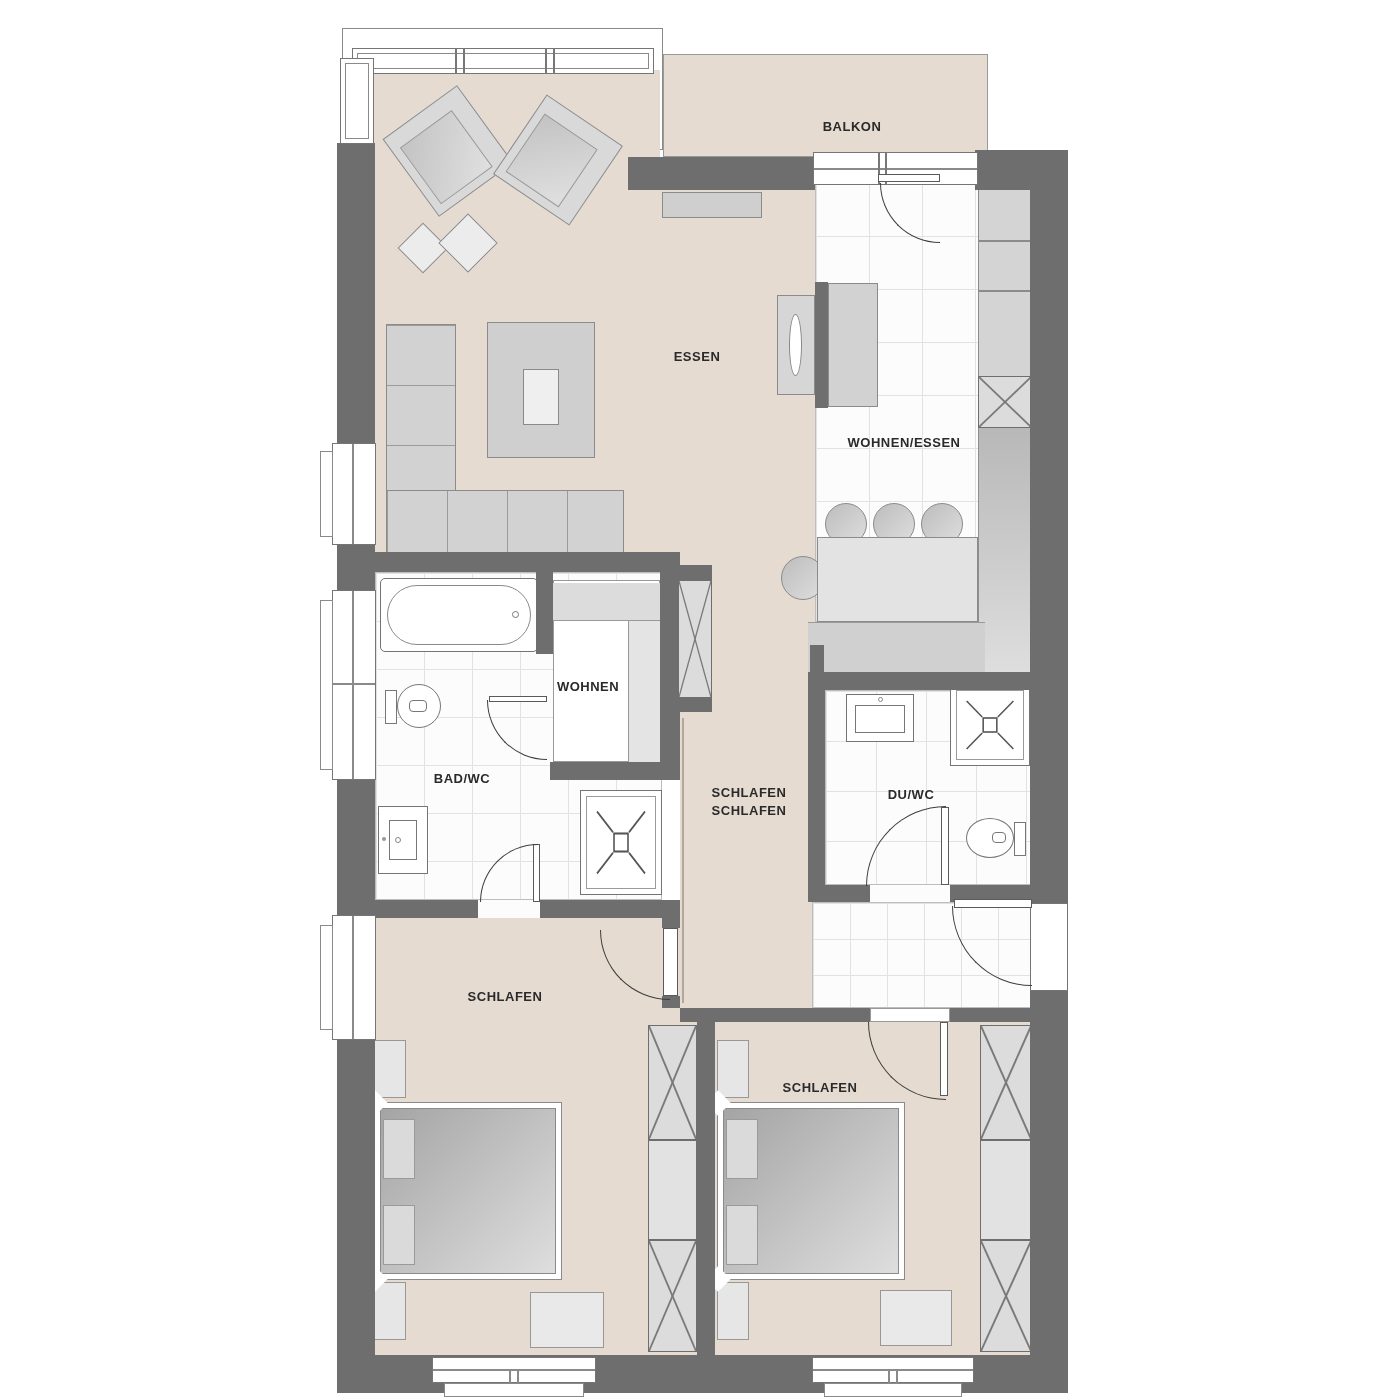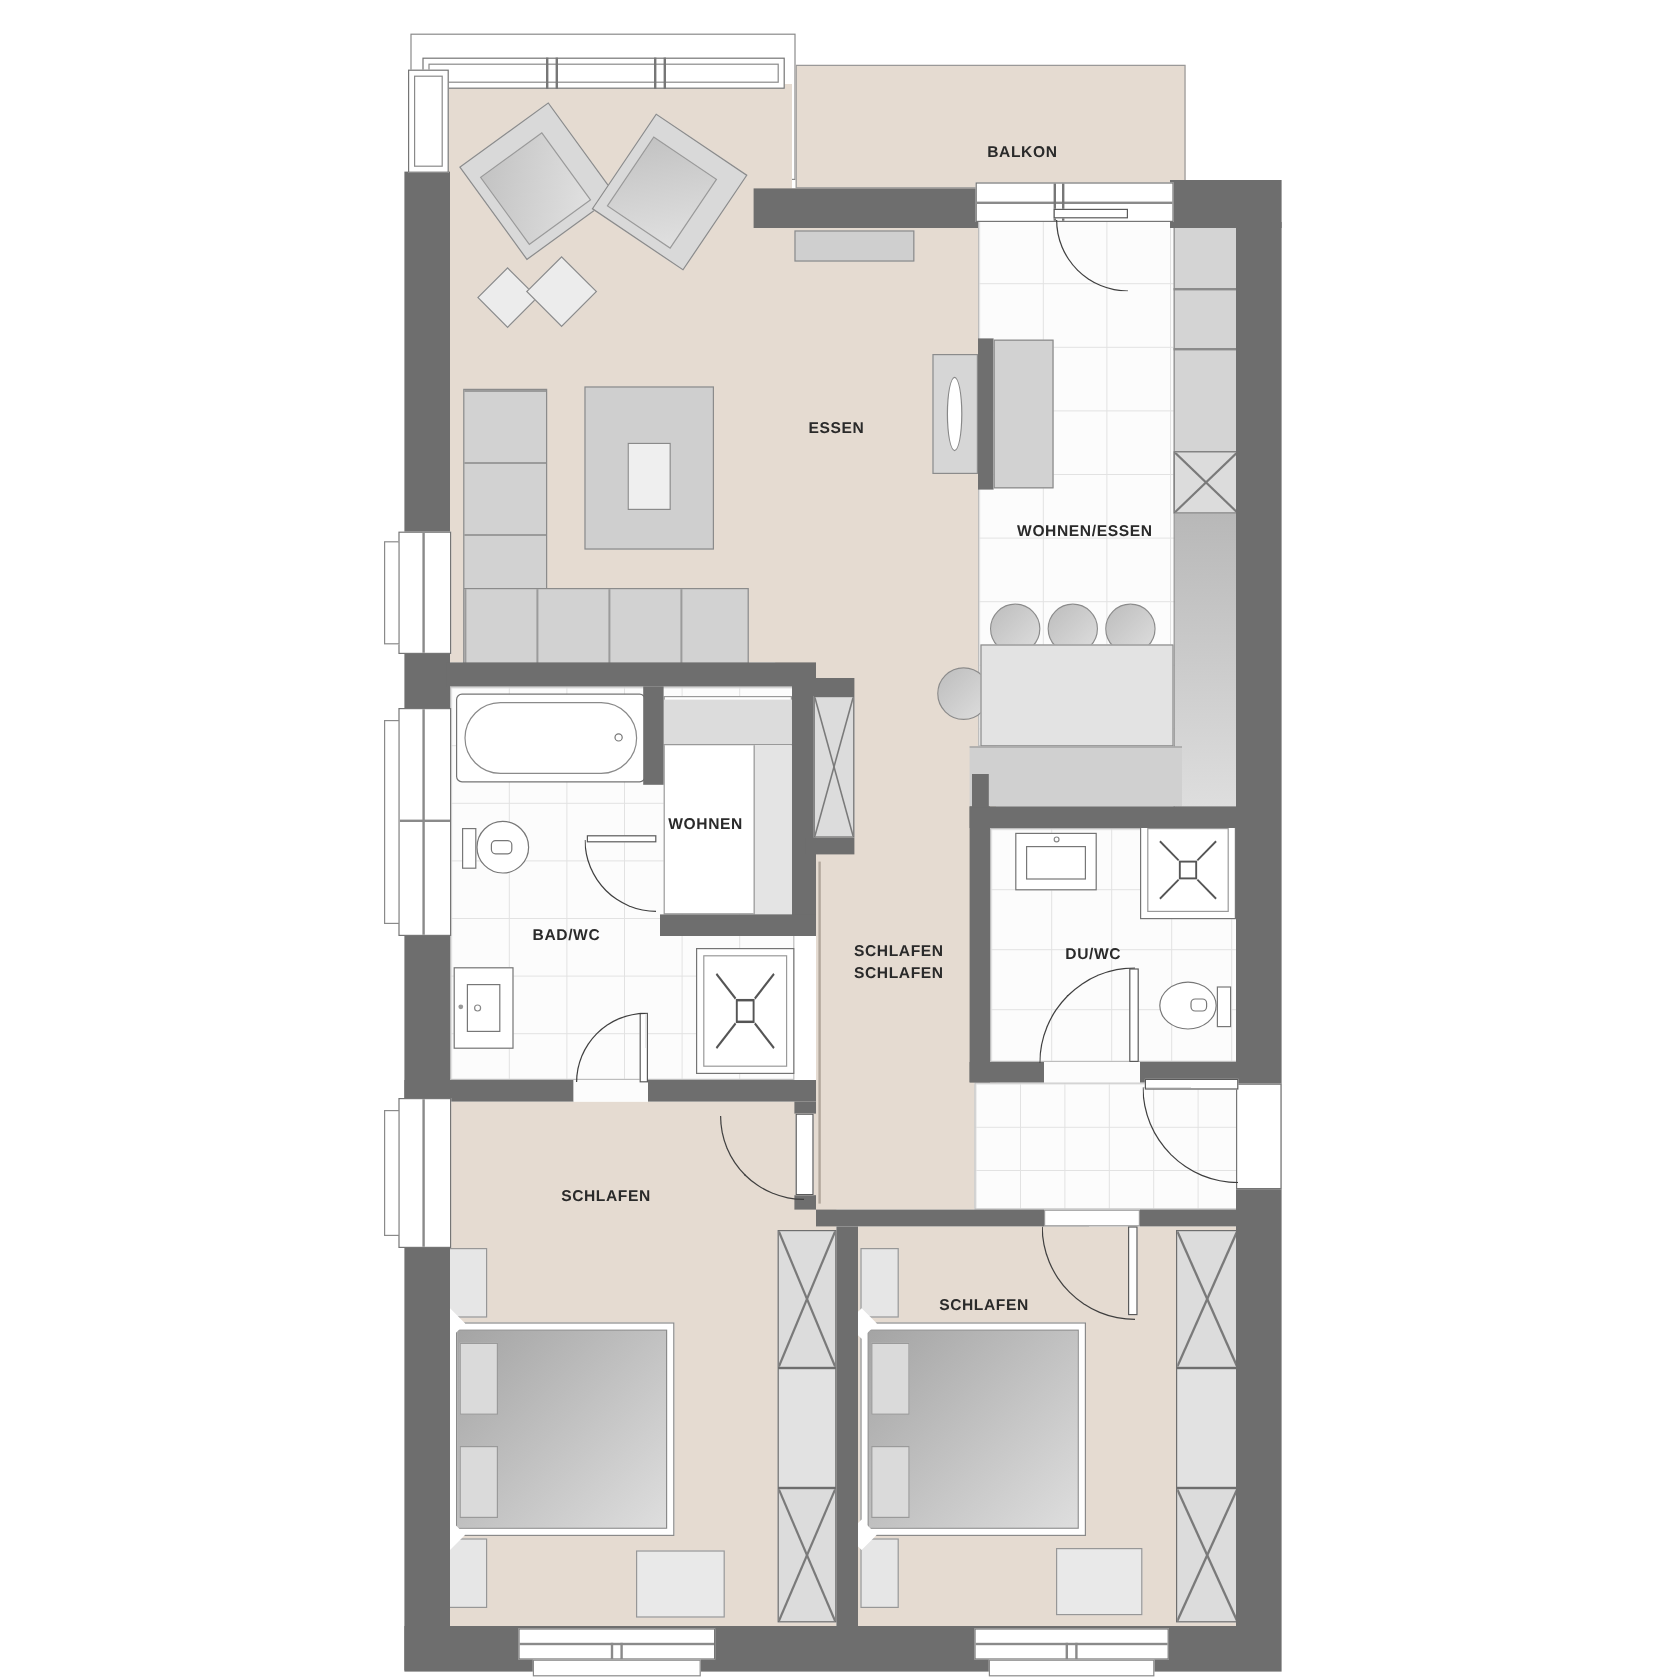--- a/index.html
+++ b/index.html
@@ -282,21 +282,21 @@
   <div class="arc bl" style="left:868px;top:1022px;width:78px;height:78px;"></div>
 
   <div class="abs" style="left:870px;top:885px;width:80px;height:17px;background:#fcfcfc;"></div>
   <div class="leaf" style="left:941px;top:807px;width:8px;height:78px;"></div>
   <div class="arc tl" style="left:866px;top:806px;width:80px;height:80px;"></div>
 
   <div class="room-label" style="left:792px;top:118px;width:120px;">BALKON</div>
   <div class="room-label" style="left:637px;top:348px;width:120px;">ESSEN</div>
   <div class="room-label" style="left:824px;top:434px;width:160px;">WOHNEN/ESSEN</div>
   <div class="room-label" style="left:548px;top:678px;width:80px;">WOHNEN</div>
-  <div class="room-label" style="left:412px;top:770px;width:120px;">BAD/WC</div>
+  <div class="room-label" style="left:402px;top:770px;width:120px;">BAD/WC</div>
   <div class="room-label" style="left:679px;top:784px;width:140px;">
     <div>SCHLAFEN</div>
     <div>SCHLAFEN</div>
   </div>
   <div class="room-label" style="left:861px;top:786px;width:100px;">DU/WC</div>
   <div class="room-label" style="left:435px;top:988px;width:140px;">SCHLAFEN</div>
   <div class="room-label" style="left:750px;top:1079px;width:140px;">SCHLAFEN</div>
 
 </div>
 

